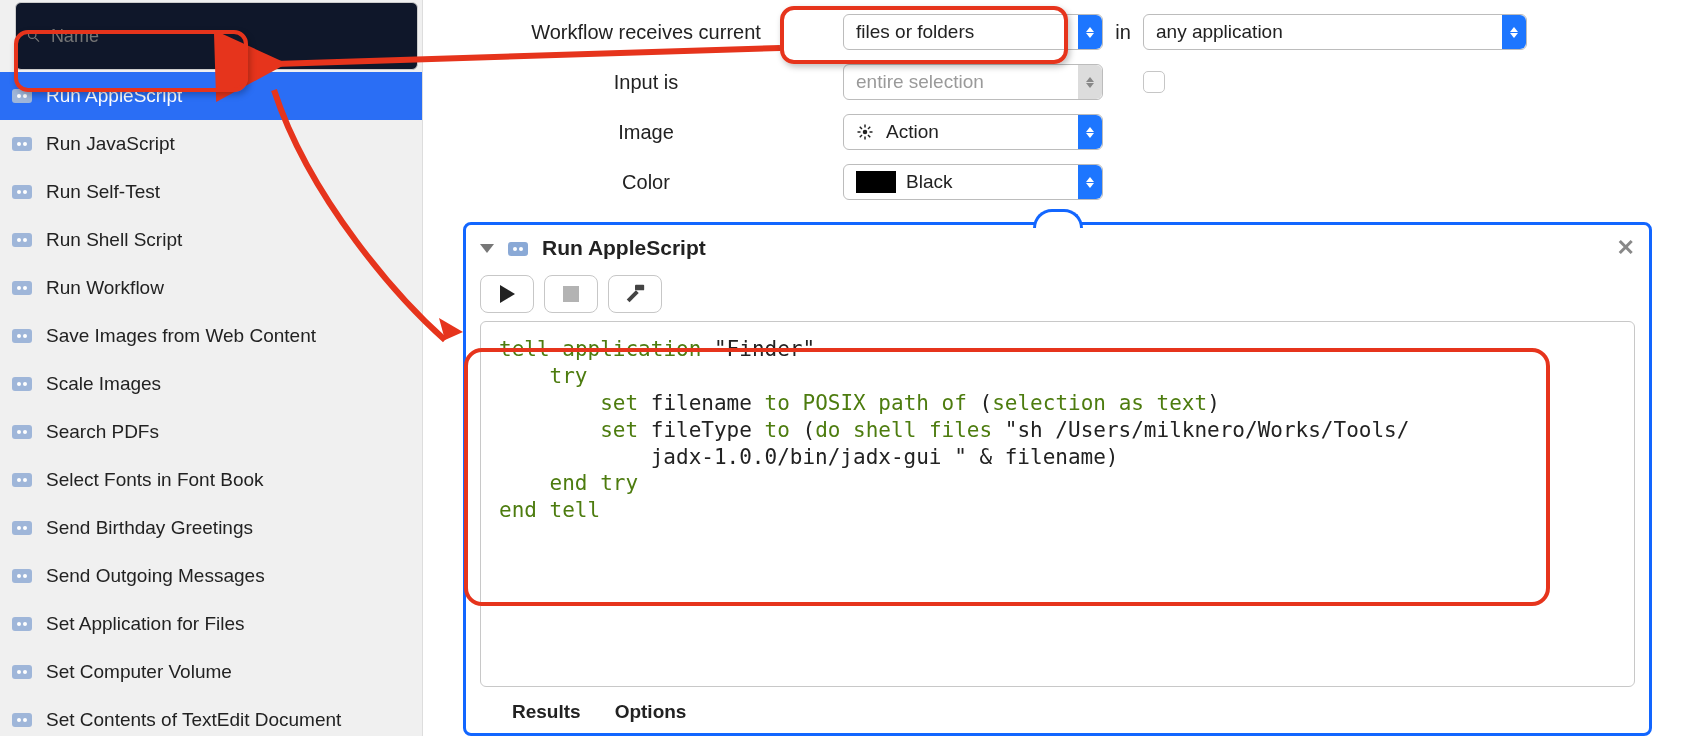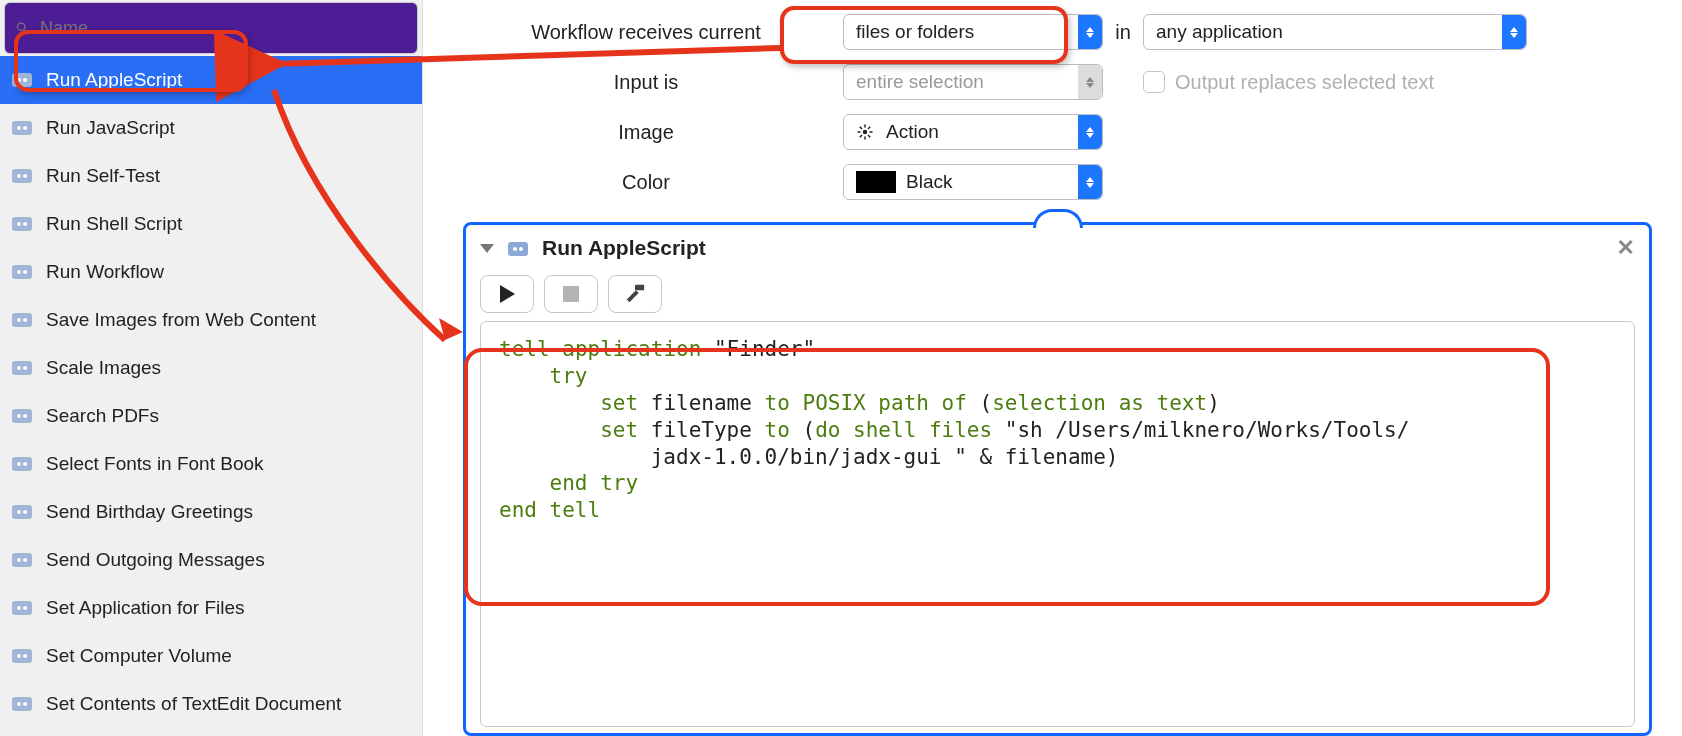--- a/index.html
+++ b/index.html
@@ -1,18 +1,18 @@
 <!DOCTYPE html>
 <html><head>
 <meta charset="utf-8">
 <style>
   html,body{margin:0;padding:0;font-family:-apple-system,Helvetica,Arial,sans-serif;font-size:18px;color:#222;background:#fff}
   .app{display:flex;width:1682px;height:736px;position:relative}
   .sidebar{width:422px;background:#f0f0f0;border-right:1px solid #ddd;display:flex;flex-direction:column}
-  .search-row{display:flex;align-items:center;gap:8px;padding:12px 10px;background:#4c1d95;border:1px solid #ccc;border-radius:6px;margin:2px 4px 2px 4px;height:26px}
+  .search-row{display:flex;align-items:center;gap:8px;padding:20px 10px;background:#0f172a;border:1px solid #ccc;border-radius:6px;margin:2px 4px 2px 15px;height:26px}
   .search-row input{border:0;background:transparent;outline:none;font-size:18px;color:#888;width:100%}
   .mag{width:16px;height:16px;color:#777}
   .actions-list{flex:1;overflow:auto}
   .action-item{display:flex;align-items:center;gap:10px;padding:6px 8px;height:36px;font-size:19px}
   .action-item.selected{background:#2a6ef5;color:#fff}
   .action-item .icon{width:28px;height:24px;display:flex;align-items:center;justify-content:center;color:#555}
   .action-item.selected .icon{color:#fff}
 
   .main{flex:1;position:relative;padding:14px 30px 0 40px;display:flex;flex-direction:column}
   .form{display:grid;grid-template-columns:380px 260px 40px 1fr;row-gap:14px;align-items:center}
@@ -231,21 +231,20 @@
       <div class="select disabled">
         <span>entire selection</span>
         <div class="cap grey">
             <div class="tri-up"></div>
             <div class="tri-down"></div>
           </div>
       </div>
       <div></div>
       <div class="chk-row">
         <div class="chk"></div>
-        <span>Output replaces selected text</span>
       </div>
 
       <div class="form-label">Image</div>
       <div class="select image-sel">
         <svg class="gear" viewBox="0 0 24 24">
             <circle cx="12" cy="12" r="3" fill="#222"></circle>
             <g stroke="#222" stroke-width="2">
               <line x1="12" y1="2" x2="12" y2="6"></line>
               <line x1="12" y1="18" x2="12" y2="22"></line>
               <line x1="2" y1="12" x2="6" y2="12"></line>
@@ -303,20 +302,24 @@
             </svg>
         </div>
       </div>
       <div class="code-box" id="codebox"><span class="kw">tell</span> <span class="kw">application</span> "Finder"
     <span class="kw">try</span>
         <span class="kw">set</span> filename <span class="kw">to</span> <span class="kw">POSIX path</span> <span class="kw">of</span> (<span class="kw">selection</span> <span class="kw">as</span> <span class="kw">text</span>)
         <span class="kw">set</span> fileType <span class="kw">to</span> (<span class="kw">do shell files</span> "sh /Users/milknero/Works/Tools/
             jadx-1.0.0/bin/jadx-gui " &amp; filename)
     <span class="kw">end try</span>
 <span class="kw">end tell</span></div>
+      <div class="tabs">
+        <span>Results</span>
+        <span>Options</span>
+      </div>
     </div>
 
   </div>
 
   <div class="anno anno-shadow" style="left:14px;top:30px;width:226px;height:54px"></div>
   <div class="anno anno-shadow" style="left:780px;top:6px;width:280px;height:50px"></div>
   <div class="anno" style="left:464px;top:348px;width:1078px;height:250px;border-radius:18px"></div>
   <svg class="arrow-svg" style="left:0;top:0" width="1682" height="736">
     <defs>
         <marker id="ah" markerWidth="14" markerHeight="12" refX="2" refY="6" orient="auto">

